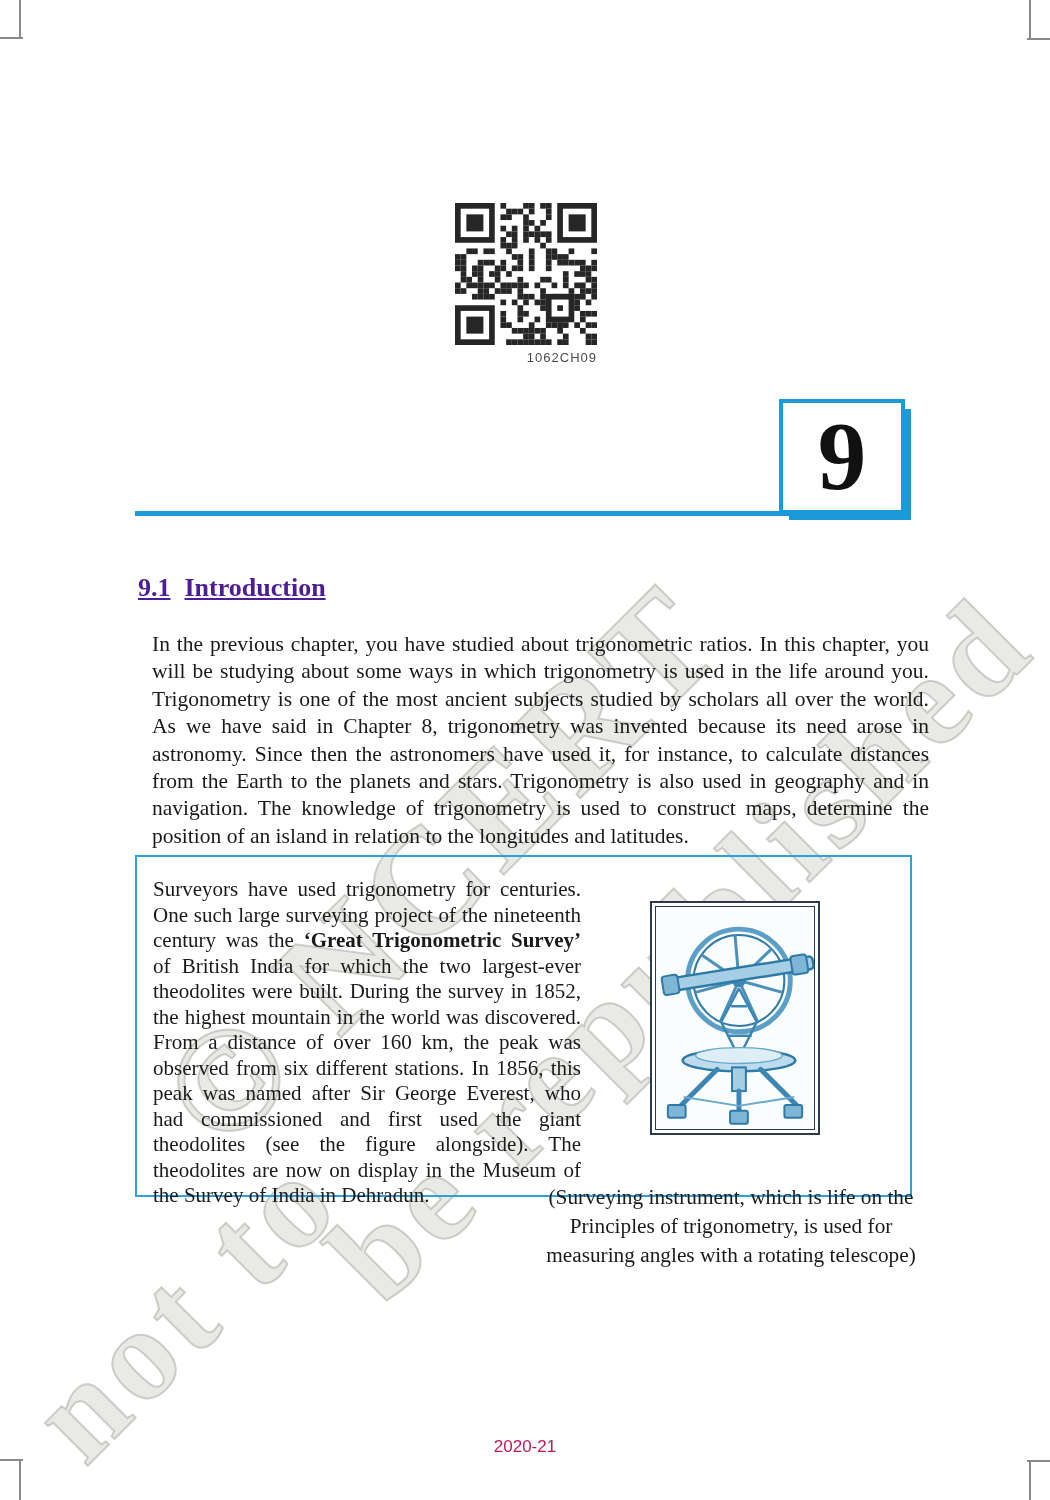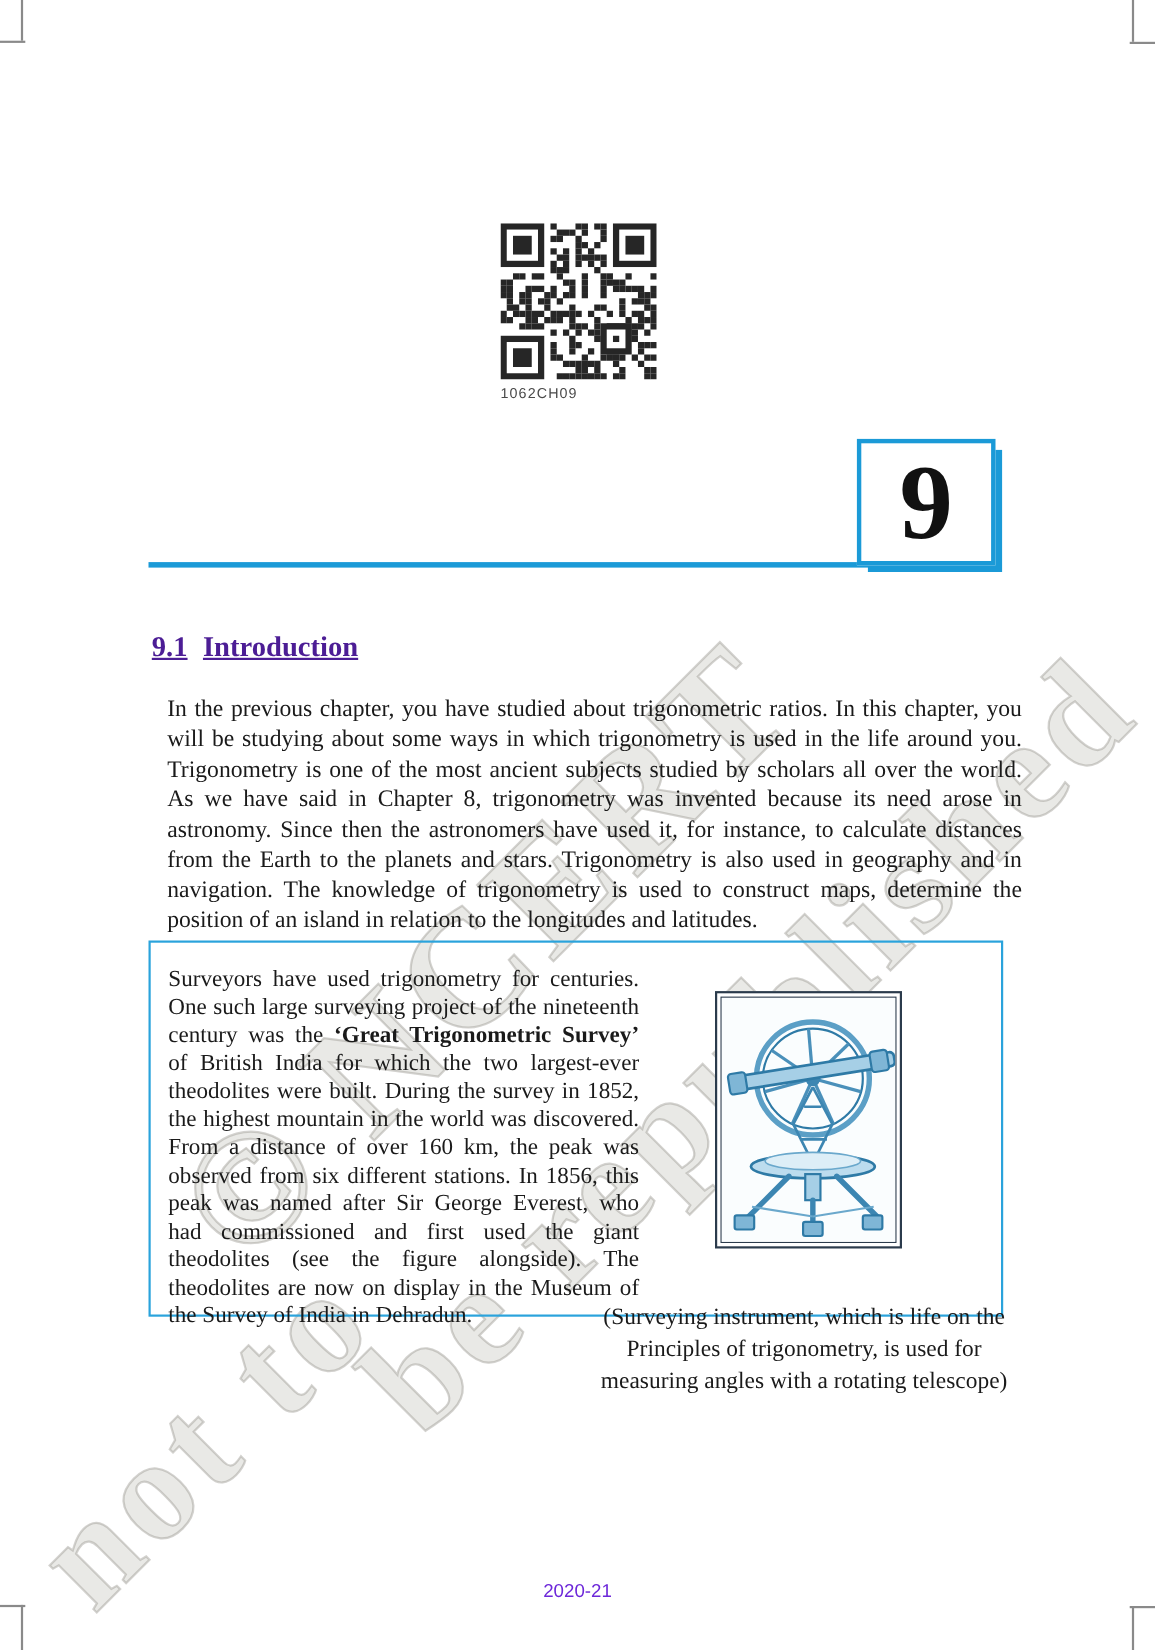--- a/index.html
+++ b/index.html
@@ -18,21 +18,21 @@
     -webkit-text-stroke:2px rgba(150,148,140,0.42);
     letter-spacing:7px;
     transform-origin:0 100%;
     transform:rotate(-45deg);
     pointer-events:none;
   }
   #wm-line1{left:248px;top:1008px;font-size:150px;}
   #wm-line2{left:108px;top:1338px;font-size:132px;}
   #wm-line3{left:406px;top:1178px;font-size:132px;}
   
-  #qr-block{position:absolute;left:455px;top:203px;width:142px;z-index:1;text-align:left;}
+  #qr-block{position:absolute;left:455px;top:203px;width:142px;z-index:1;text-align:right;}
   #qr-svg{display:block;width:142px;height:142px;}
   #qr-label{
     margin-top:5px;font-family:"Liberation Sans", sans-serif;
     font-size:13px;letter-spacing:1px;color:#4a4a4a;
   }
   
   #chapter-title{
     position:absolute;left:135px;top:394px;width:636px;z-index:2;
     text-align:right;color:#1b9ad7;
     font-variant:small-caps;font-weight:700;
@@ -85,21 +85,21 @@
     white-space:pre;
   }
   #fig-caption-body{
     position:absolute;left:408px;top:326px;width:372px;
     text-align:center;font-size:21.3px;line-height:29px;
   }
   
   #footer{
     position:absolute;left:0;top:1437px;width:1050px;z-index:1;
     text-align:center;font-family:"Liberation Sans", sans-serif;
-    font-size:17px;color:#6d28d9;
+    font-size:17px;color:#be185d;
   }
 </style>
 </head>
 <body>
 
 <div id="page">
 
   <div class="crop" style="left:19px;top:0;width:2px;height:37px;"></div>
   <div class="crop" style="left:0;top:37px;width:23px;height:2px;"></div>
   <div class="crop" style="left:1029px;top:0;width:2px;height:38px;"></div>

